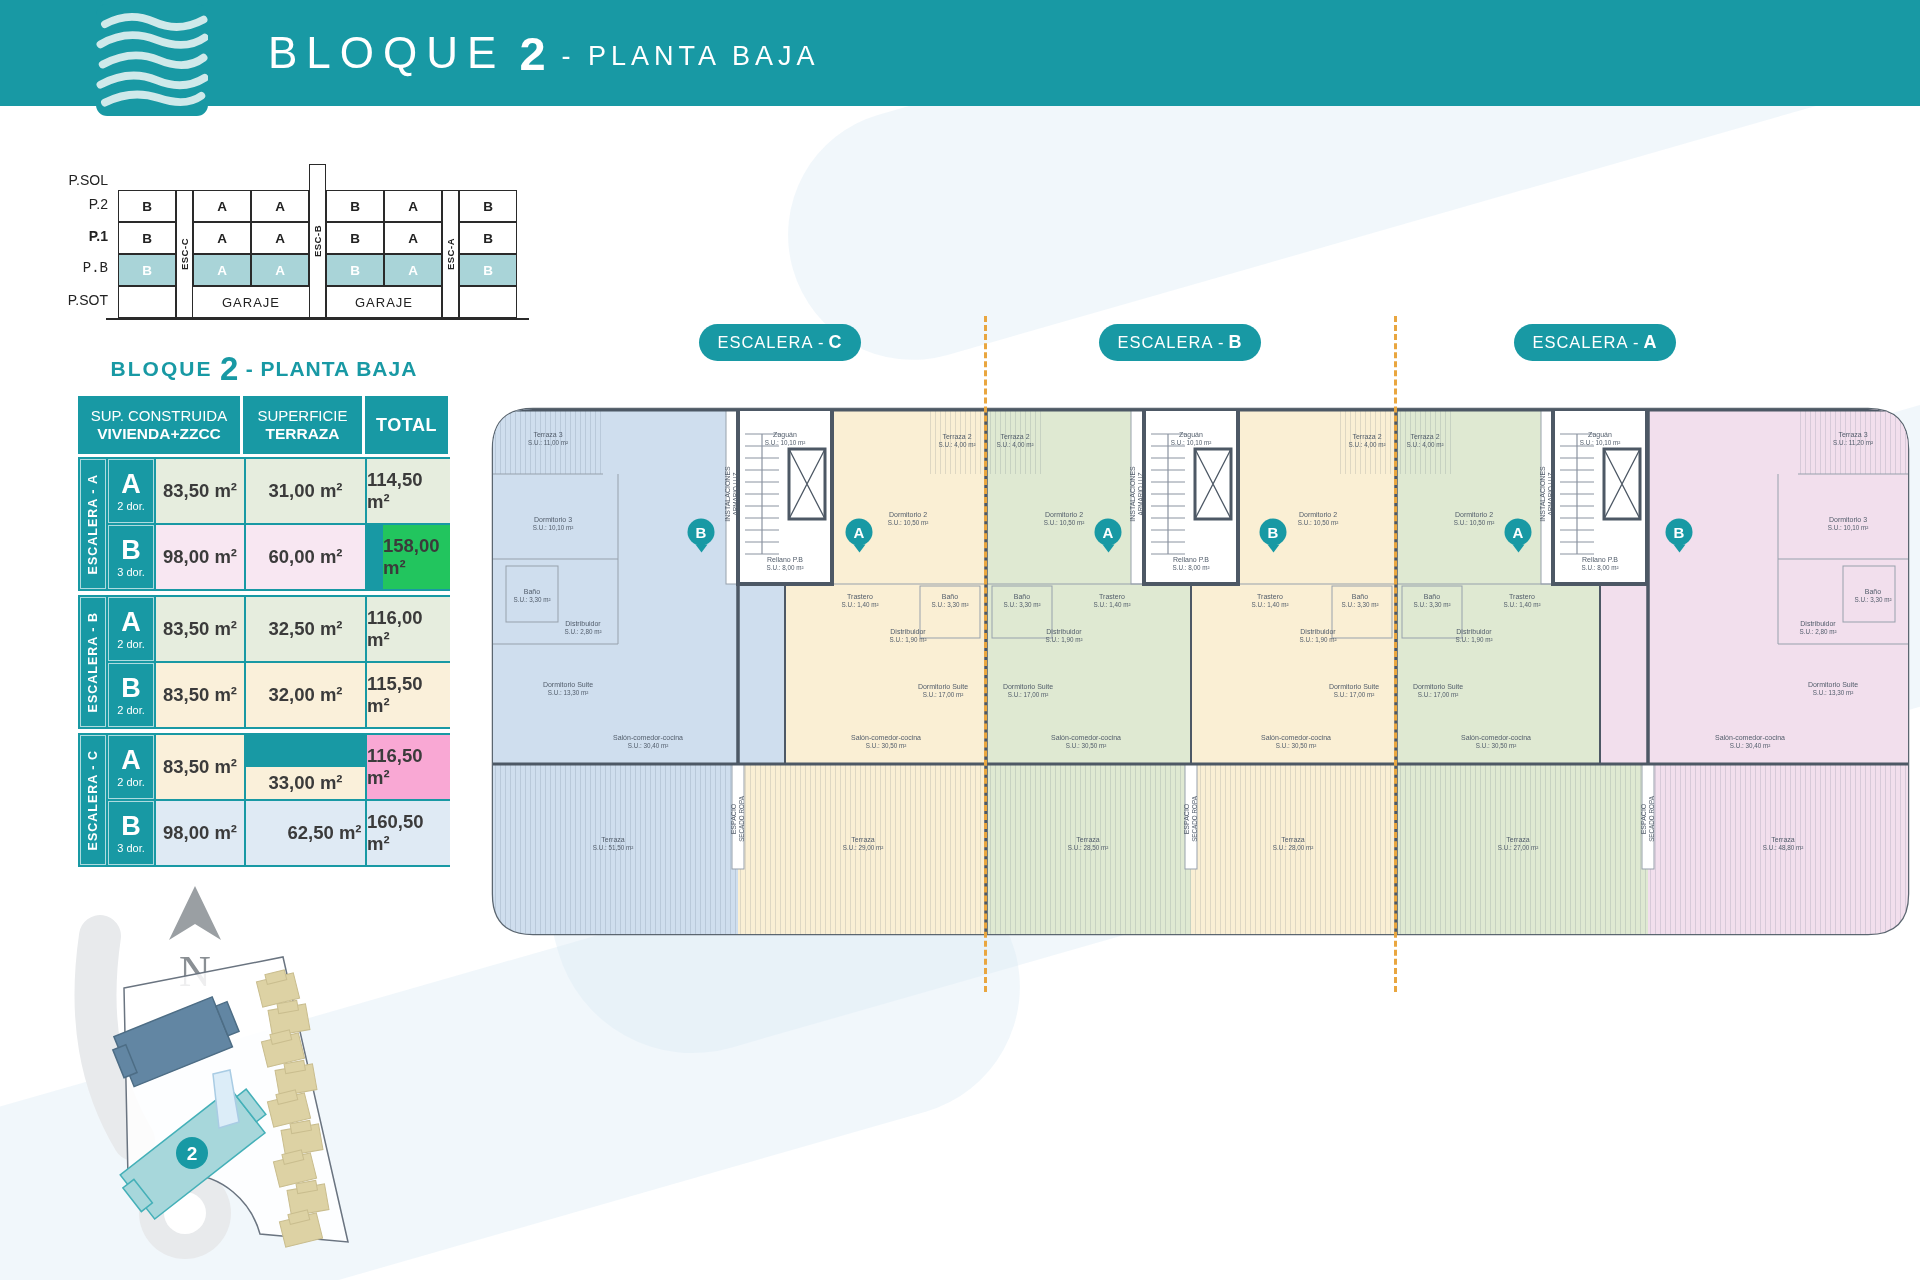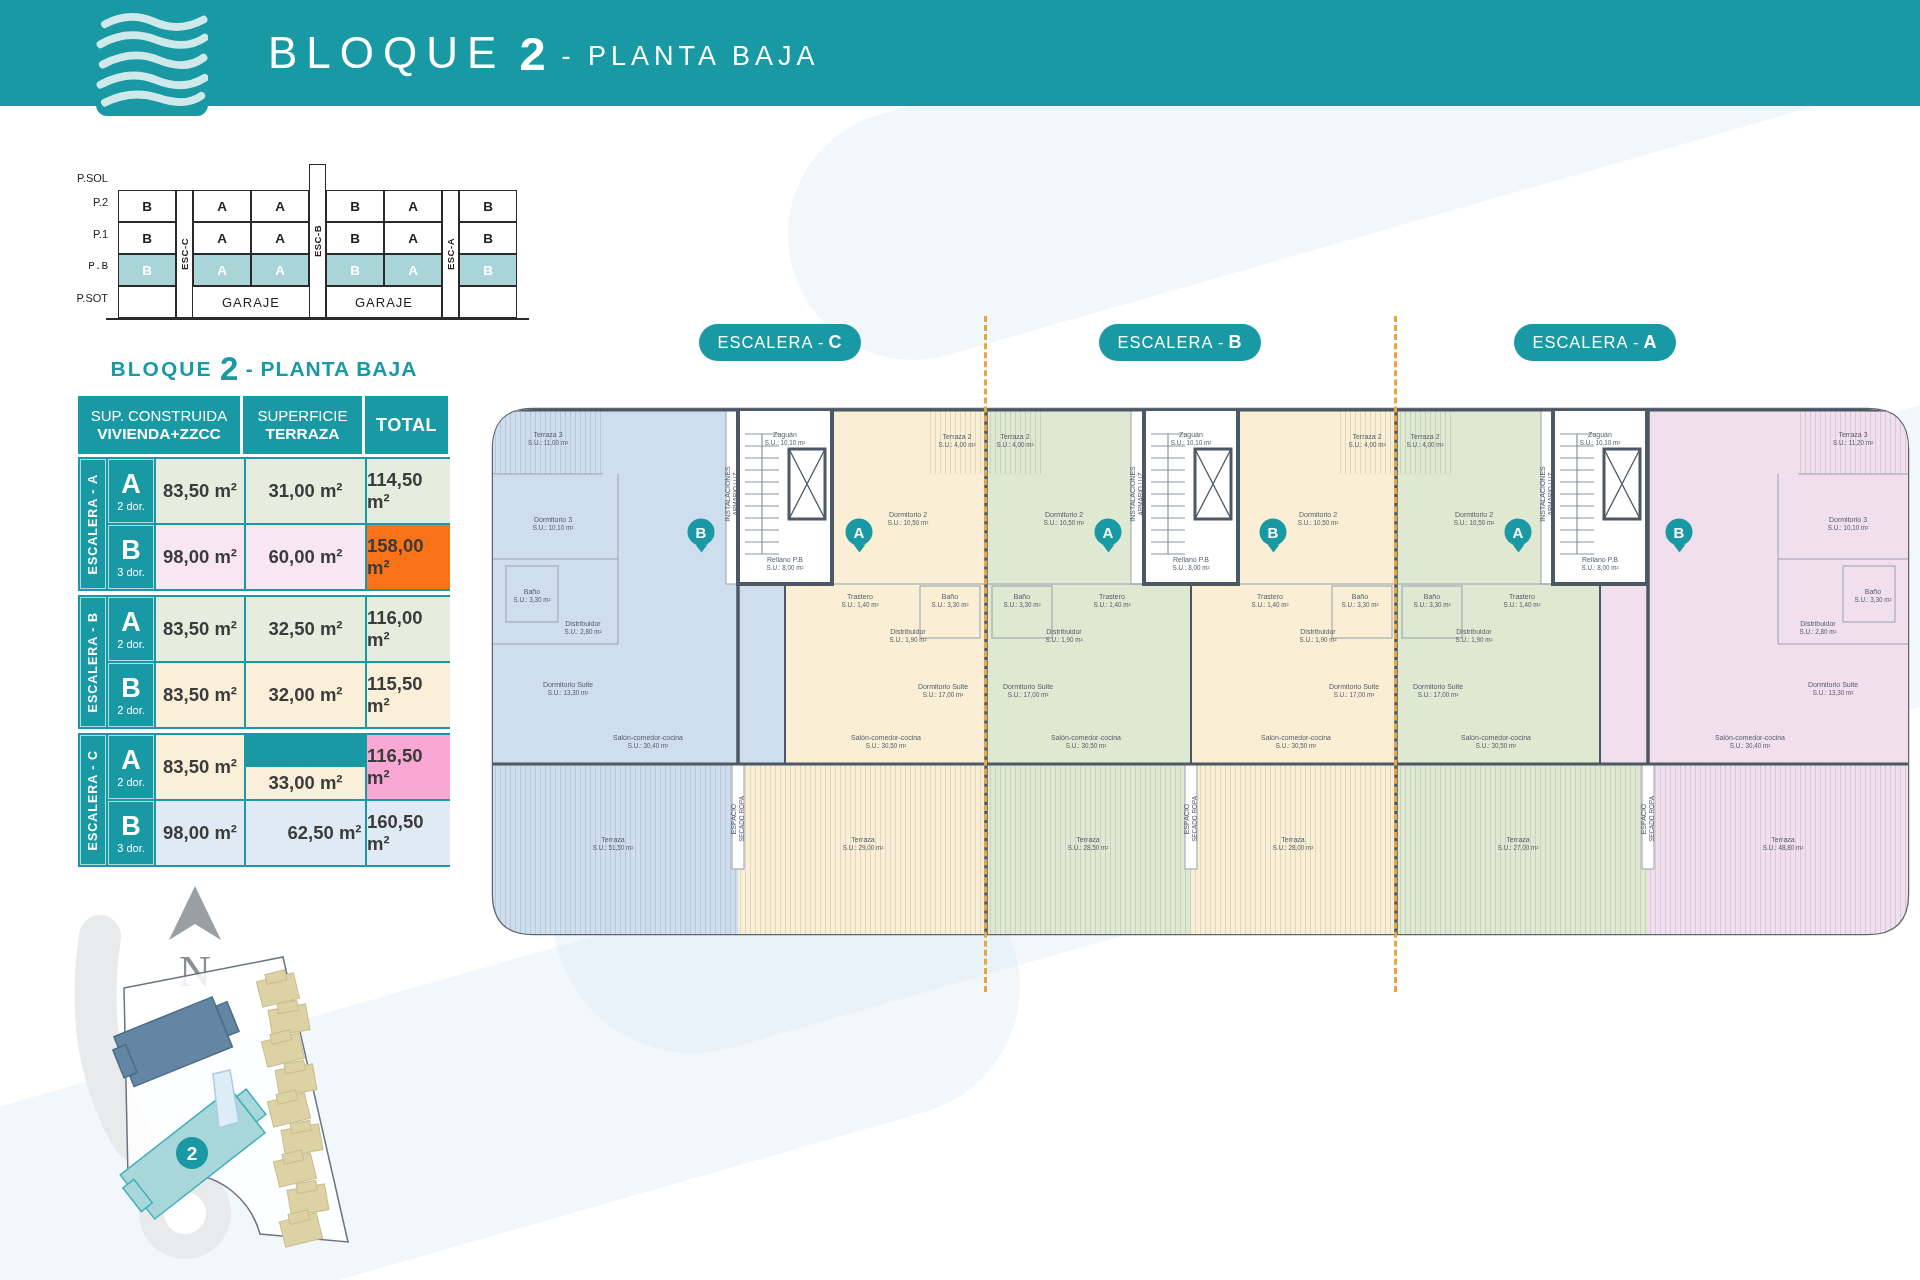--- a/index.html
+++ b/index.html
@@ -10,21 +10,21 @@
   .sw{position:absolute;background:rgba(221,236,244,0.40);transform:rotate(-16deg);border-radius:140px;z-index:0;}
   
   #header{left:0;top:0;width:1920px;height:106px;background:var(--teal);z-index:5;}
   #logo{position:absolute;left:96px;top:4px;width:112px;height:112px;}
   #title{position:absolute;left:268px;top:0;height:106px;display:flex;align-items:center;color:#fff;}
   #title .t1{font-size:44px;font-weight:300;letter-spacing:9px;}
   #title .t2{font-size:47px;font-weight:700;margin-left:14px;}
   #title .t3{font-size:27px;font-weight:300;letter-spacing:5px;margin-left:16px;margin-top:6px;}
   
   #stack{left:50px;top:150px;width:520px;height:220px;z-index:6;}
-  .flabel{position:absolute;width:60px;text-align:right;font-size:11px;color:#222;font-weight:400;}
+  .flabel{position:absolute;width:60px;text-align:right;font-size:14px;color:#222;font-weight:400;}
   .scell{position:absolute;border:1.6px solid #2a2a2a;background:#fff;display:flex;align-items:center;justify-content:center;
          font-weight:700;font-size:13.5px;color:#222;box-sizing:border-box;}
   .scell.pb{background:var(--teal_light);color:#fff;border-color:#2a2a2a;}
   .sesc{position:absolute;border:1.6px solid #2a2a2a;background:#fff;box-sizing:border-box;display:flex;align-items:center;justify-content:center;z-index:3;}
   .sesc span{writing-mode:vertical-rl;transform:rotate(180deg);font-size:9.5px;font-weight:700;color:#222;letter-spacing:.5px;}
   .sgar{position:absolute;border:1.6px solid #2a2a2a;background:#fff;box-sizing:border-box;display:flex;align-items:center;justify-content:center;
         font-size:13px;color:#222;letter-spacing:1px;}
   .sband{position:absolute;background:var(--teal_light);}
   .sbase{position:absolute;border-top:2px solid #2a2a2a;}
   
@@ -86,21 +86,21 @@
   <div id="title">
     <span class="t1">BLOQUE</span>
     <span class="t2">2</span>
     <span class="t3">- PLANTA BAJA</span>
   </div>
 </div>
 
 <div id="stack" class="layer">
     <div class="flabel" style="left: -2px; top: 22px;">P.SOL</div>
     <div class="flabel" style="left: -2px; top: 46px;">P.2</div>
-    <div class="flabel" style="left: -2px; top: 78px;">P.1</div>
+    <div class="flabel" style="left: -2px; top: 78px; font-weight: bold;">P.1</div>
     <div class="flabel" style="left: -2px; top: 110px; font-family: Liberation Mono, monospace;">P.B</div>
     <div class="flabel" style="left: -2px; top: 142px;">P.SOT</div>
     <div class="sband" style="left: 68px; top: 104px; width: 399px; height: 32px;"></div>
     <div class="scell" style="left: 68px; top: 40px; width: 58px; height: 32px;">
       <span>B</span>
     </div>
     <div class="scell" style="left: 143px; top: 40px; width: 58px; height: 32px;">
       <span>A</span>
     </div>
     <div class="scell" style="left: 201px; top: 40px; width: 58px; height: 32px;">
@@ -199,21 +199,21 @@
       </div>
     <div class="vcell" style="background: rgb(230, 237, 222);">83,50 m²</div>
     <div class="vcell" style="background: rgb(230, 237, 222);">31,00 m²</div>
     <div class="vcell" style="background: rgb(230, 237, 222);">114,50 m²</div>
     <div class="gbadge" style="grid-column:2">
         <span class="L">B</span>
         <span class="d">3 dor.</span>
       </div>
     <div class="vcell" style="background: rgb(248, 231, 242);">98,00 m²</div>
     <div class="vcell" style="background: rgb(248, 231, 242);">60,00 m²</div>
-    <div class="vcell" style="background: #f97316;">158,00 m²</div>
+    <div class="vcell" style="background: #22c55e; margin-left: 16px;">158,00 m²</div>
   </div>
 
   <div class="tgroup">
     <div class="glabel">
         <span><span>ESCALERA - </span><b>B</b></span>
       </div>
     <div class="gbadge">
         <span class="L">A</span>
         <span class="d">2 dor.</span>
       </div>

